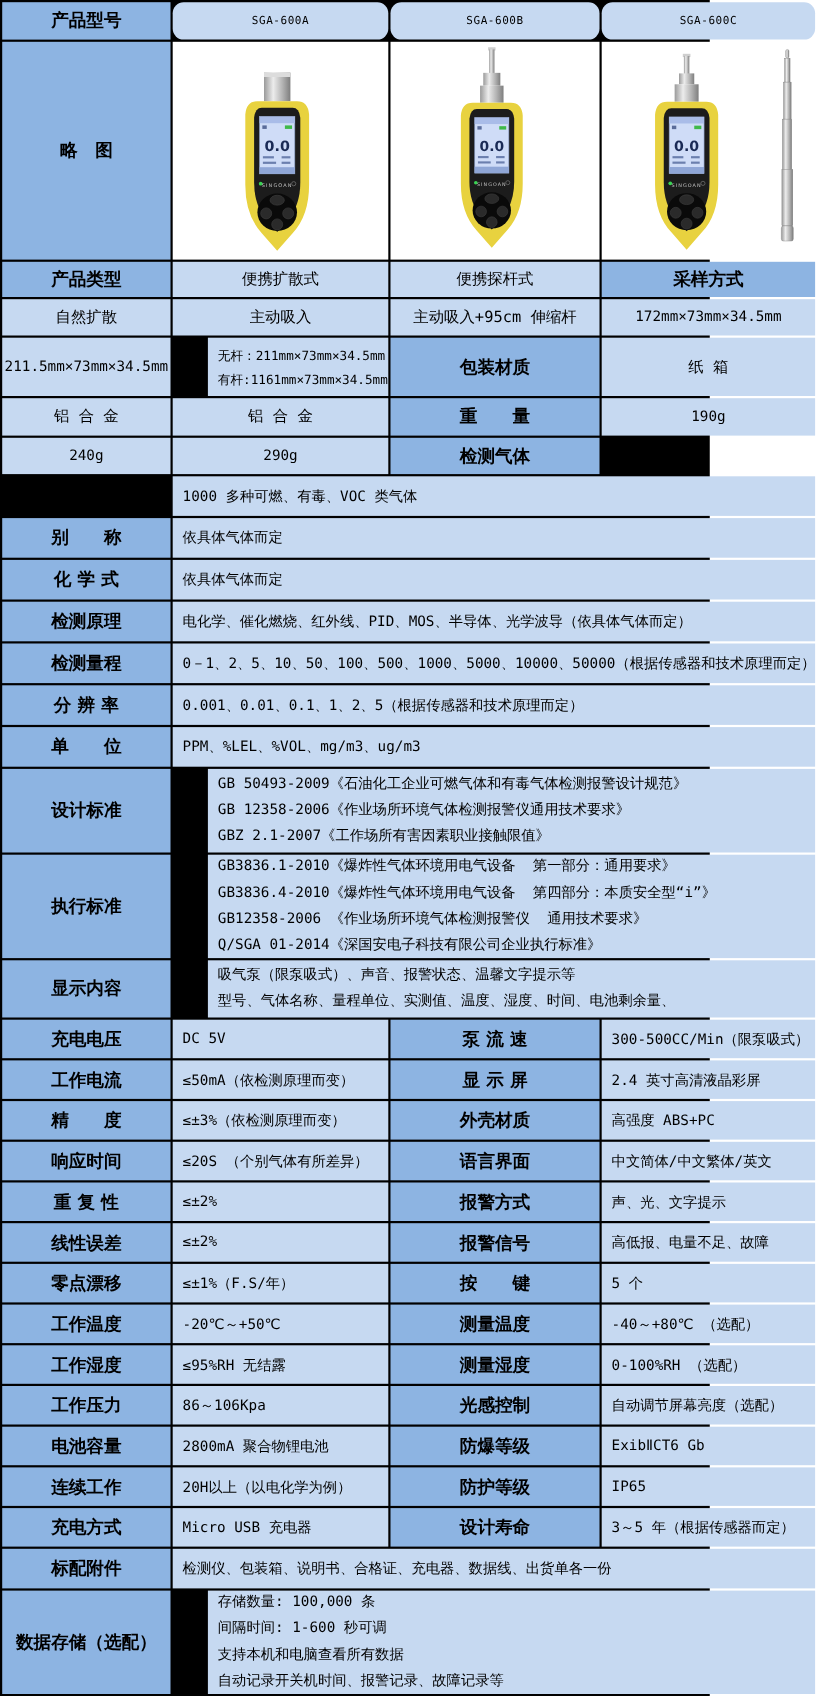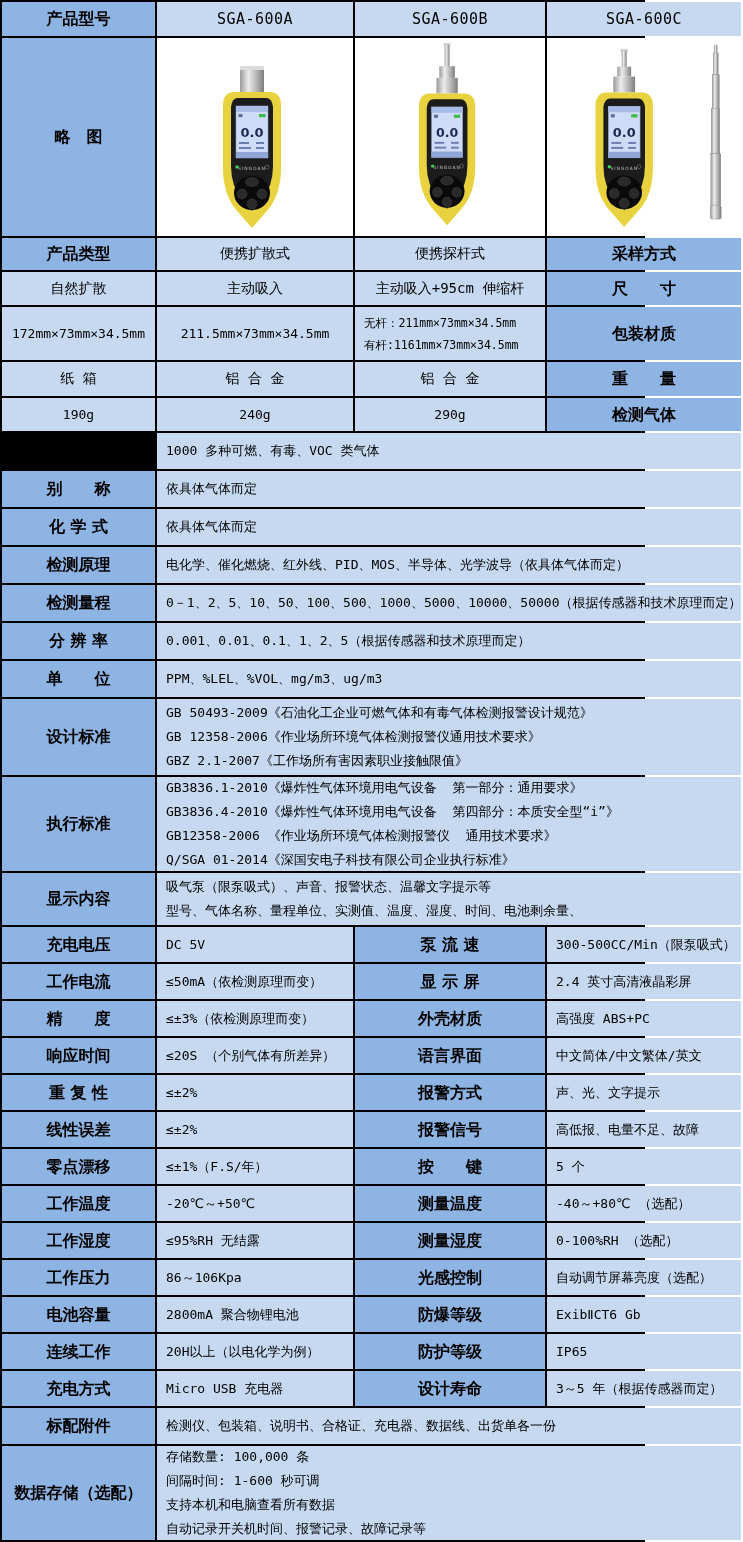--- a/index.html
+++ b/index.html
@@ -21,25 +21,25 @@
   }
   .lbl.col{flex-direction:row;}
   .val{
     background:var(--value-bg,#C6D9F1);
     display:flex;align-items:center;
     font-size:13px;color:#000;padding:0 9px;
     font-family:"DejaVu Sans Mono","DejaVu Sans",sans-serif;
     white-space:pre;overflow:hidden;
   }
   .val.center{justify-content:center;padding:0 2px;}
-  .val.multi{flex-direction:column;align-items:flex-start;justify-content:center;}
+  .val.multi{flex-direction:column;align-items:flex-start;justify-content:center;margin-left:32px;}
   .val.multi>div{line-height:24px;}
   .val.small{font-size:11.5px;}
   .val.multi.small>div{line-height:22px;}
-  .hdr{font-size:15px;letter-spacing:0.5px;}
+  .hdr{font-size:10px;letter-spacing:0.5px;border-radius:10px;}
   .cjk{font-size:14px;}
   .wide{grid-column:2/5;}
   .img{background:#fff;display:flex;align-items:center;justify-content:center;}
   .img svg{width:100%;height:100%;display:block;}
   .std>div{line-height:24px;}
 </style>
 </head>
 <body>
 
 <div class="tbl">
@@ -151,21 +151,20 @@
 
   <div class="lbl">产品类型</div>
   <div class="val center cjk">便携扩散式</div>
   <div class="val center cjk">便携探杆式</div>
 
   <div class="lbl">采样方式</div>
   <div class="val center cjk">自然扩散</div>
   <div class="val center cjk">主动吸入</div>
   <div class="val center cjk">主动吸入+95cm 伸缩杆</div>
 
-  <div class="lbl">尺　　寸</div>
   <div class="val center">172mm×73mm×34.5mm</div>
   <div class="val center">211.5mm×73mm×34.5mm</div>
   <div class="val multi small">
     <div>无杆：211mm×73mm×34.5mm</div>
     <div>有杆:1161mm×73mm×34.5mm</div>
   </div>
 
   <div class="lbl">包装材质</div>
   <div class="val center cjk">纸 箱</div>
   <div class="val center cjk">铝 合 金</div>

